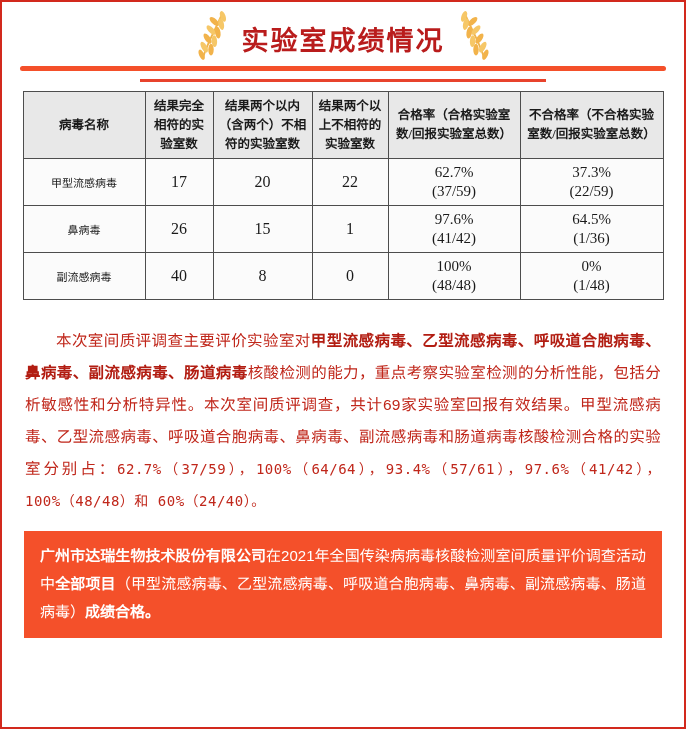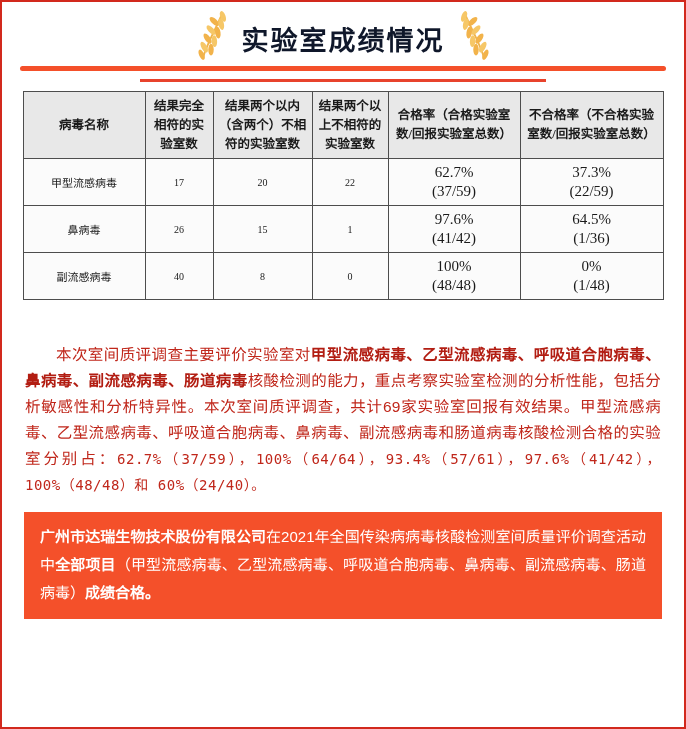--- a/index.html
+++ b/index.html
@@ -19,21 +19,21 @@
     display: flex;
     align-items: center;
     justify-content: center;
     gap: 14px;
   }
   .page-title {
     margin: 0;
     font-size: 27px;
     font-weight: bold;
     letter-spacing: 2px;
-    color: #0f172a;
+    color: #b91c1c;
     font-family: Liberation Mono, monospace;
   }
   .wheat { display: block; }
   .wheat-right svg { transform: scaleX(-1); }
 
   .divider-thick {
     height: 5px;
     margin: 3px 18px 0 18px;
     background: #f4502a;
     border-radius: 3px;
@@ -63,36 +63,36 @@
   }
   table.results thead th {
     background: #e8e8e8;
     font-weight: bold;
     font-size: 12.5px;
     line-height: 19px;
     height: 62px;
   }
   table.results tbody td { height: 42px; }
   td.virus-cell { font-size: 11px; }
-  td.num-cell   { font-size: 10px; }
+  td.num-cell   { font-size: 16px; }
   td.rate-cell  { font-size: 15px; line-height: 19px; }
 
   .col-virus { width: 122px; }
   .col-full  { width: 68px; }
   .col-two   { width: 99px; }
   .col-over  { width: 76px; }
   .col-pass  { width: 132px; }
   .col-fail  { width: 143px; }
 
   
   .summary {
-    margin: 42px 23px 0 23px;
+    margin: 25px 23px 0 23px;
     color: #c0271b;
     font-size: 15.5px;
-    line-height: 26px;
+    line-height: 32px;
     text-align: justify;
     text-indent: 2em;
     letter-spacing: 0.3px;
   }
   .seg-bold { font-weight: bold; color: #b21d12; }
   .seg-mono {
     font-family: "DejaVu Sans Mono", monospace;
     font-size: 14px;
     letter-spacing: 0.5px;
   }

